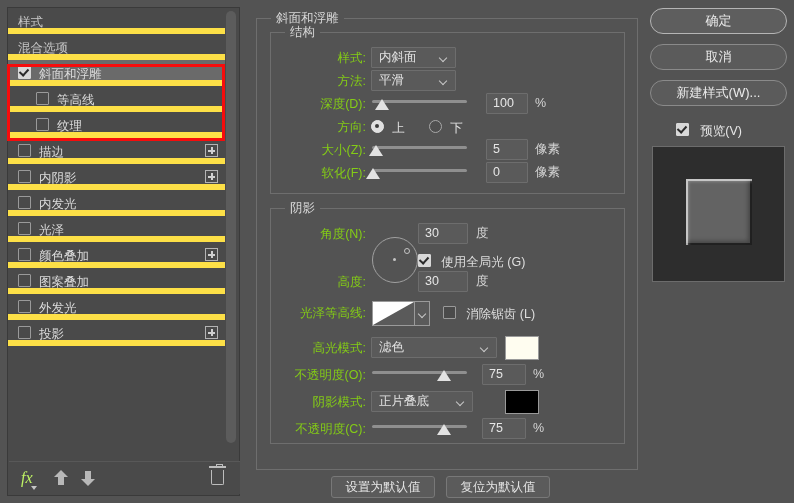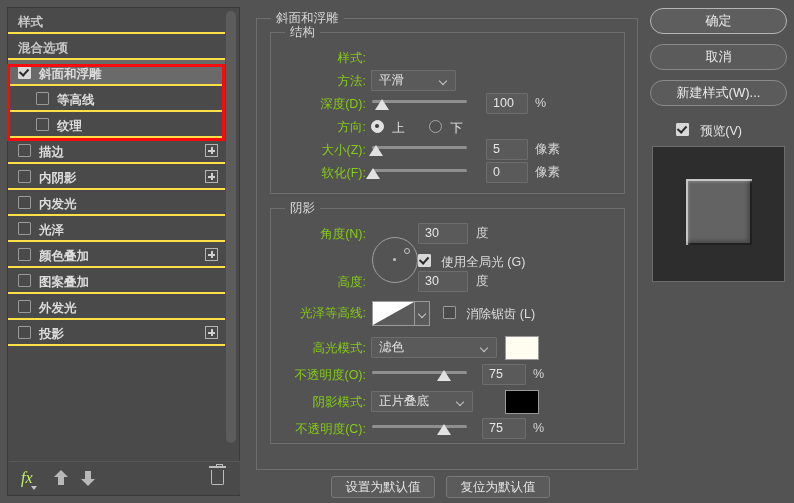--- a/index.html
+++ b/index.html
@@ -15,23 +15,23 @@
 
   
   .sidebar{
     position:absolute;left:7px;top:7px;width:233px;height:489px;
     background:#4a4a4a;border:1px solid #3a3a3a;
     box-sizing:border-box;
   }
   .sb-list{position:absolute;left:0;top:0;width:218px;}
   .sb-row{
     position:relative;height:26px;line-height:26px;
-    border-bottom:2px solid #fde047;
+    border-bottom:6px solid #fde047;
     background:#4a4a4a;padding-left:10px;
-    box-sizing:border-box;white-space:nowrap;font-weight:bold;
+    box-sizing:border-box;white-space:nowrap;
   }
   .sb-row.header{background:#4a4a4a;color:#c9c9c9;}
   .sb-row.active{background:#6a6a6a;}
   .sb-row.sub{padding-left:28px;}
   .sb-label{font-size:12.5px;color:#dcdcdc;vertical-align:middle;}
   .sb-row.header .sb-label{color:#c8c8c8;}
 
   .cb{
     display:inline-block;width:11px;height:11px;
     border:1px solid #9a9a9a;background:#4a4a4a;
@@ -301,20 +301,24 @@
 
     <div class="group g-bevel">
       <div class="group-title">斜面和浮雕</div>
     </div>
 
     <div class="group g-struct">
       <div class="group-title">结构</div>
 
       <div class="row" style="left:0;top:14px;width:100%;">
         <div class="lbl" style="right:258px;">样式:</div>
+        <div class="select" style="left:100px;width:85px;">
+          <span>内斜面</span>
+          <span class="chev"></span>
+        </div>
       </div>
 
       <div class="row" style="left:0;top:37px;width:100%;">
         <div class="lbl" style="right:258px;">方法:</div>
         <div class="select" style="left:100px;width:85px;">
           <span>平滑</span>
           <span class="chev"></span>
         </div>
       </div>
 

